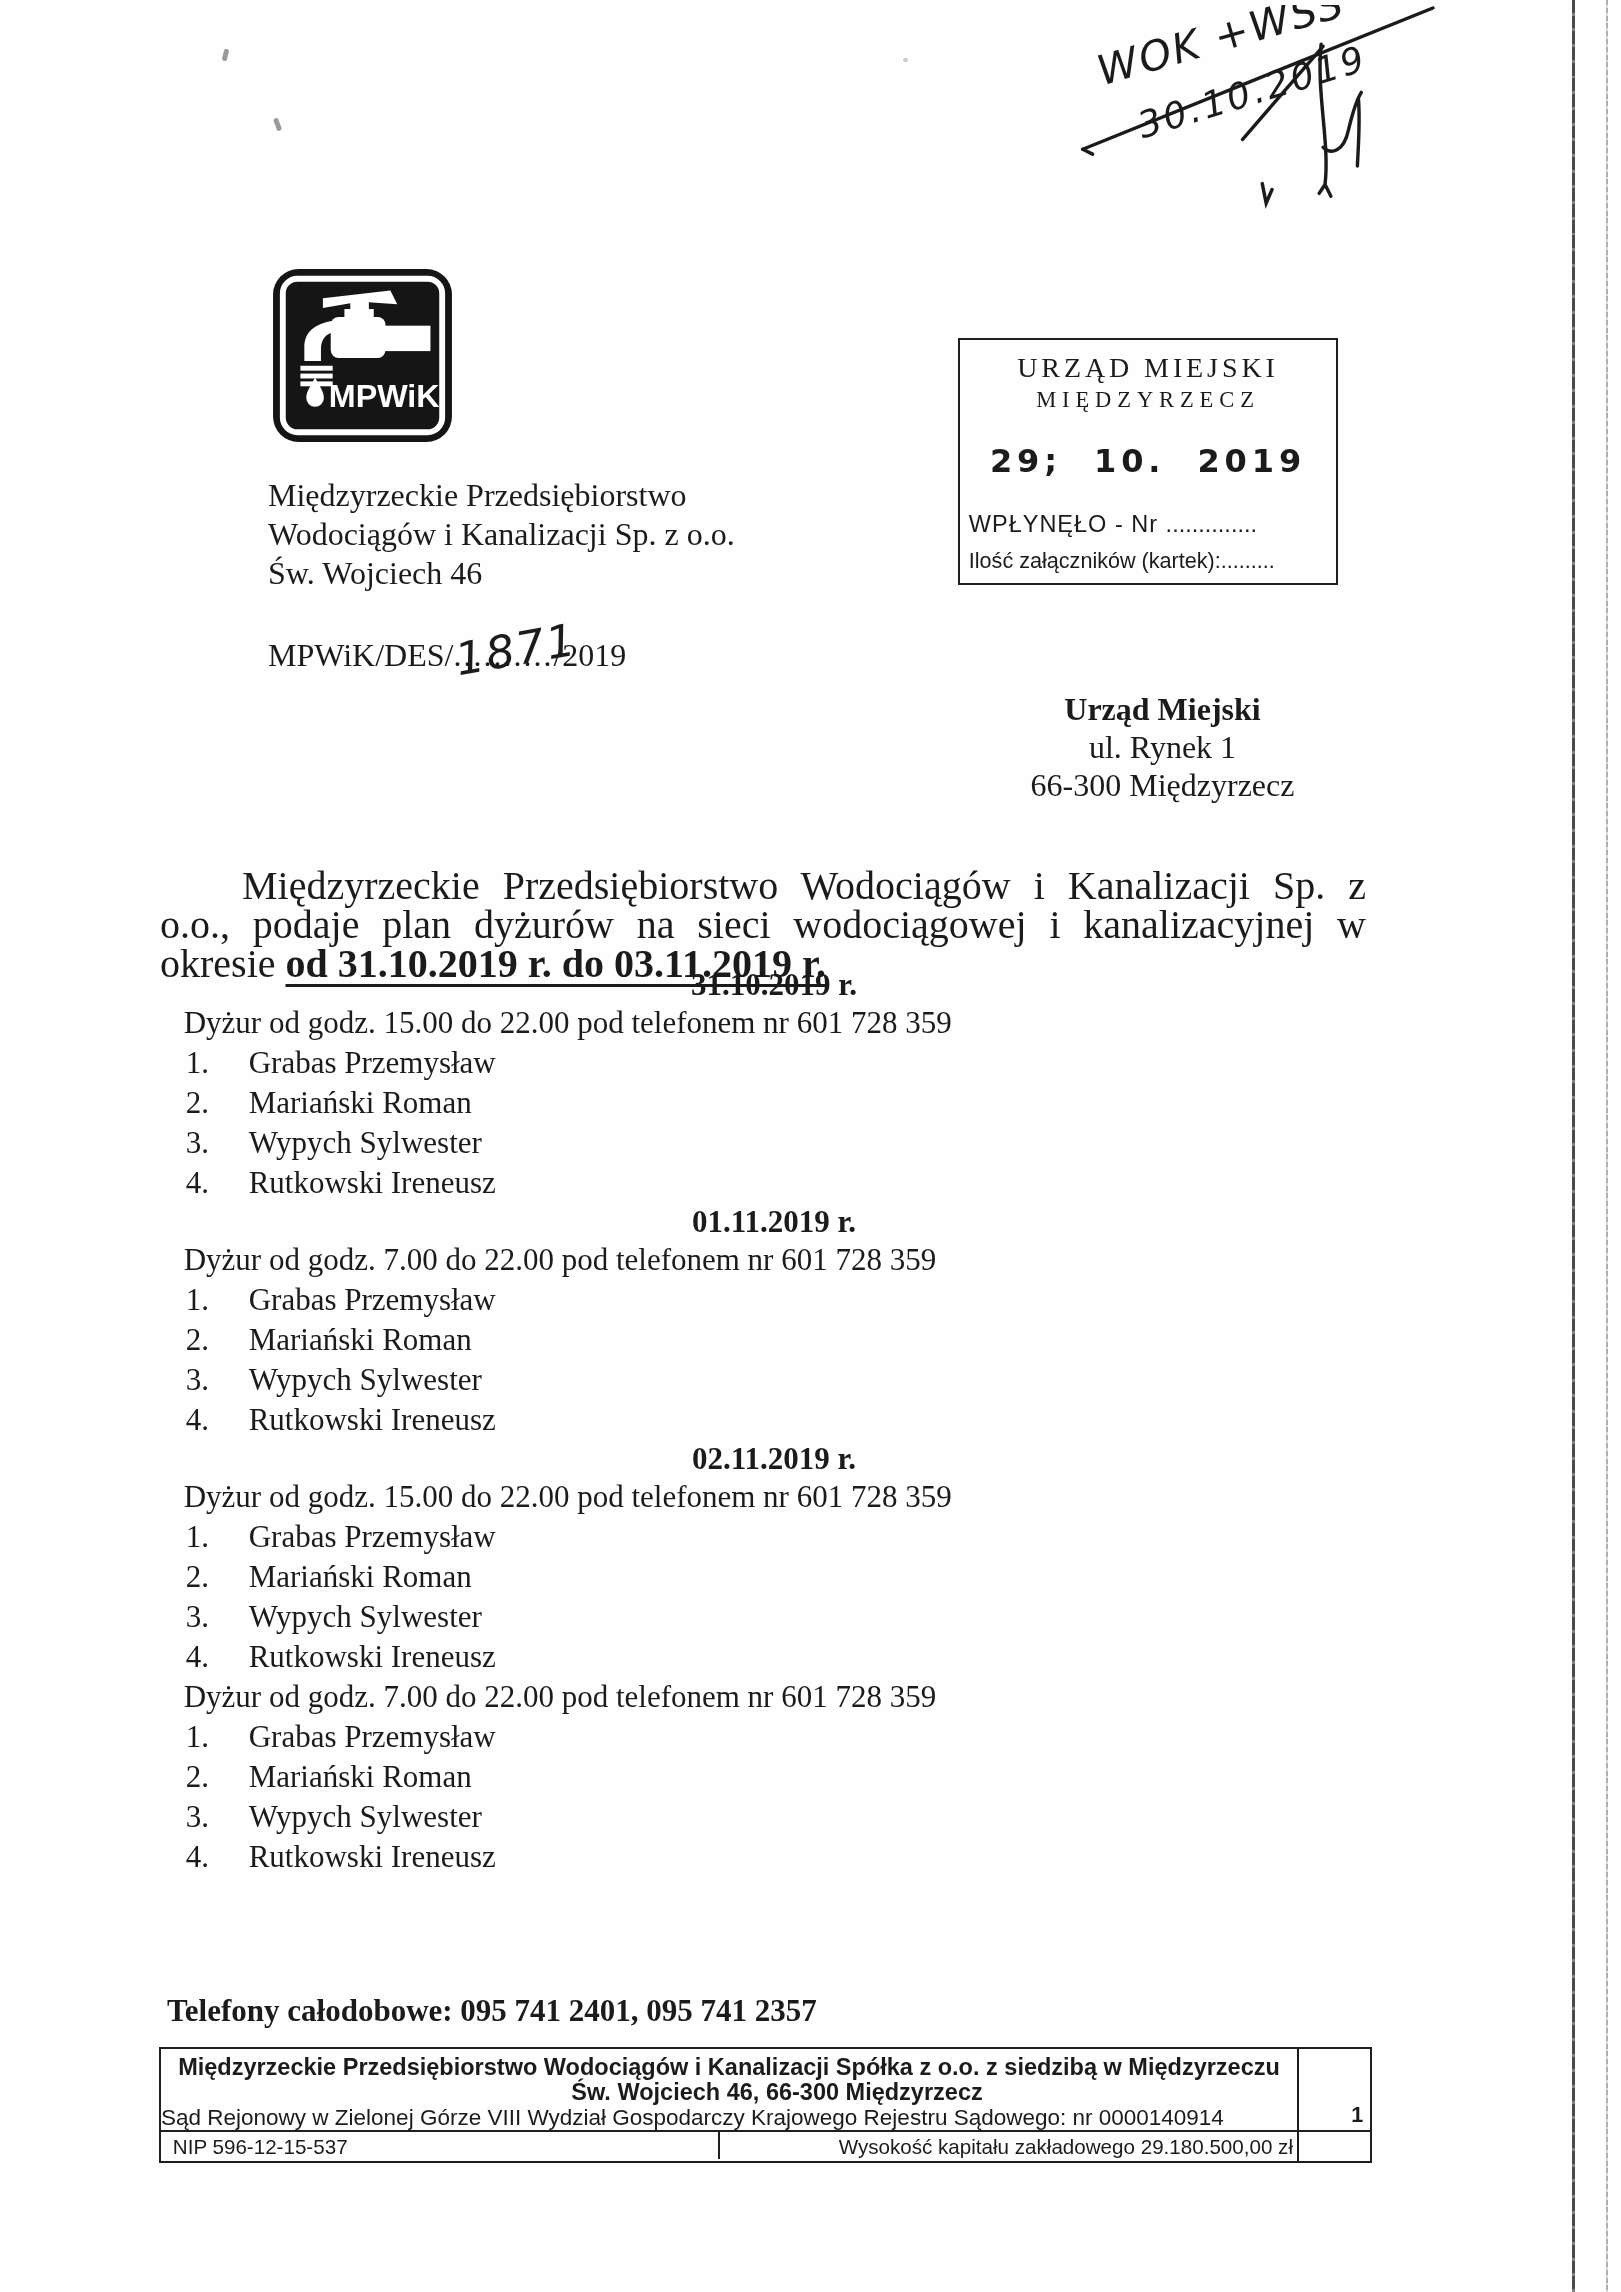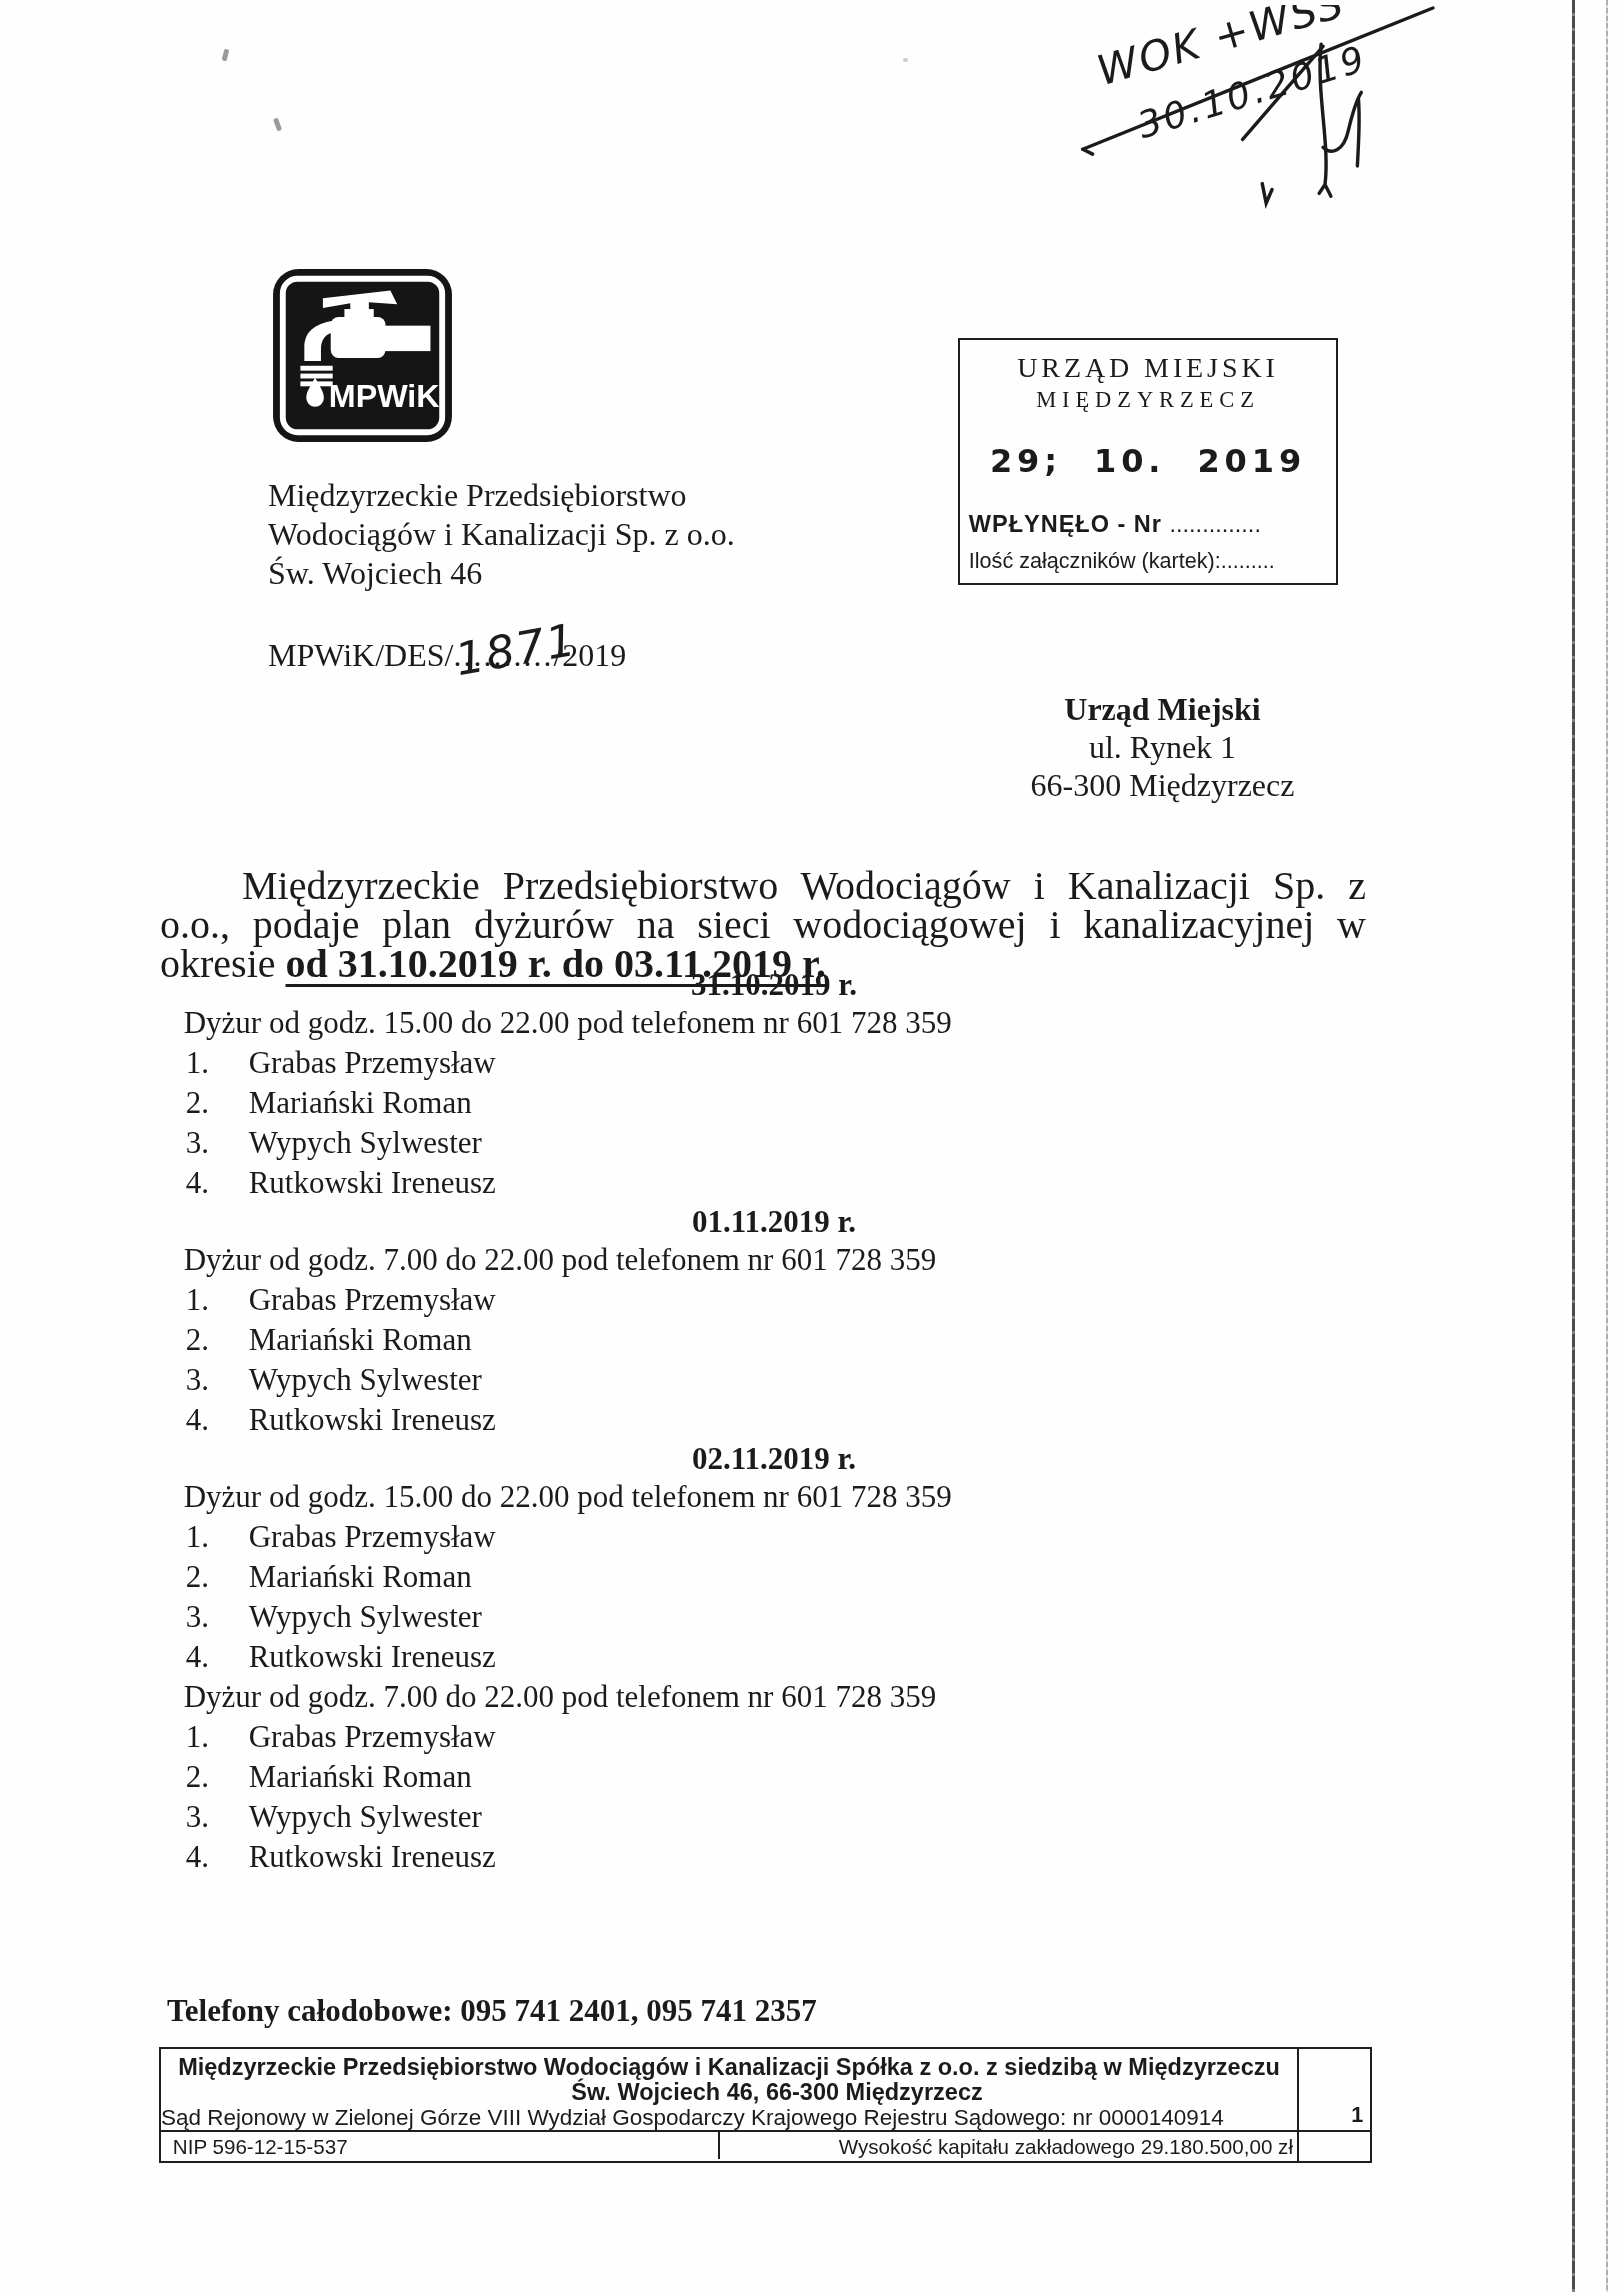--- a/index.html
+++ b/index.html
@@ -31,21 +31,21 @@
   
   .stamp{left:958px; top:338px; width:380px; height:247px;
     border:2.9px solid #1f1f1f; box-sizing:border-box;}
   .stamp > div{position:absolute; left:0; width:100%;}
   .stamp-title{top:11.8px; text-align:center; font-size:28px; letter-spacing:3.9px; white-space:pre;}
   .stamp-sub{top:47px; text-align:center; font-size:22.5px; letter-spacing:5.9px;}
   .stamp-date{top:102px; text-align:center; font-family:"DejaVu Sans", sans-serif;
     font-weight:bold; font-size:32px; letter-spacing:4.9px; white-space:pre;}
   .stamp-received{top:171px; padding-left:8.8px; box-sizing:border-box; text-align:left;
     font-family:"Liberation Sans", sans-serif; font-size:23.5px; white-space:pre;}
-  .stamp-received .b{font-weight:bold; letter-spacing:1px;}
+  .stamp-received .b{font-weight:normal; letter-spacing:1px;}
   .stamp-attach{top:208px; padding-left:8.8px; box-sizing:border-box; text-align:left;
     font-family:"Liberation Sans", sans-serif; font-size:21.6px; white-space:pre;}
 
   
   .sender{left:268px; top:476px; font-size:32px; line-height:39px; white-space:nowrap;}
   .reference{left:268px; top:637px; font-size:32px; white-space:nowrap;}
   .ref-dots{position:relative; display:inline-block; letter-spacing:2px;}
   .ref-hand{position:absolute; left:2px; top:-13.7px; font-size:45px;
     font-family:"DejaVu Sans", sans-serif; font-style:italic;
     transform:rotate(-10deg); white-space:nowrap;}

